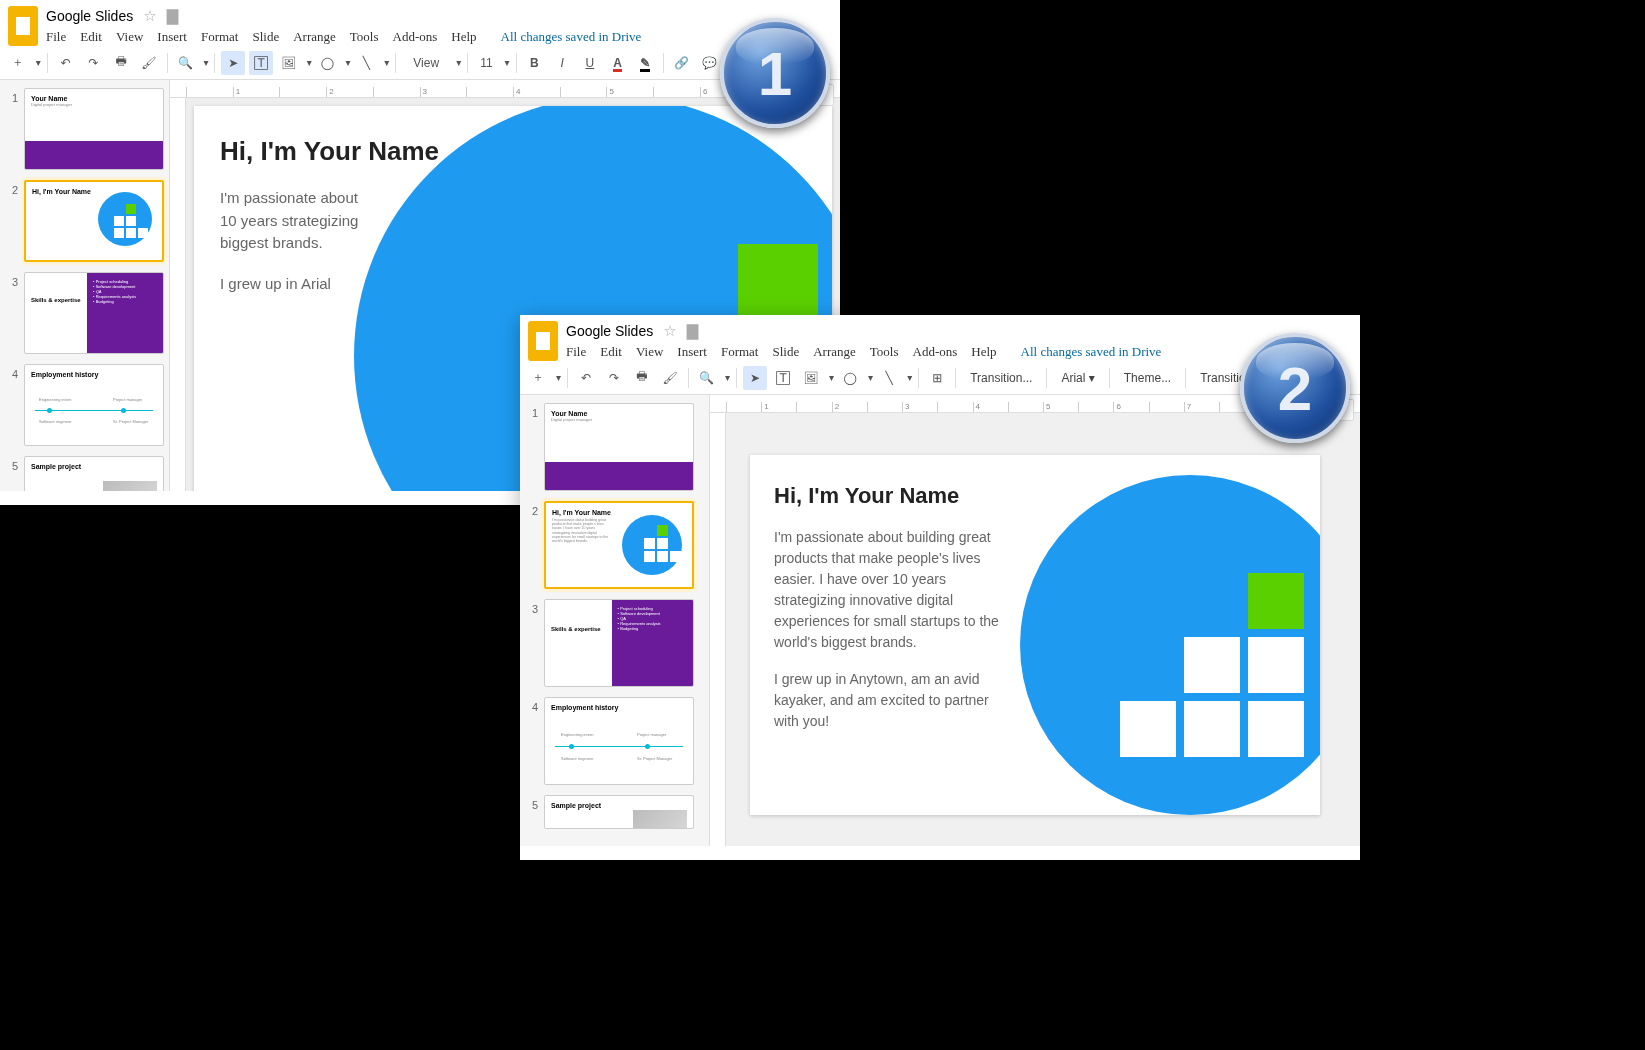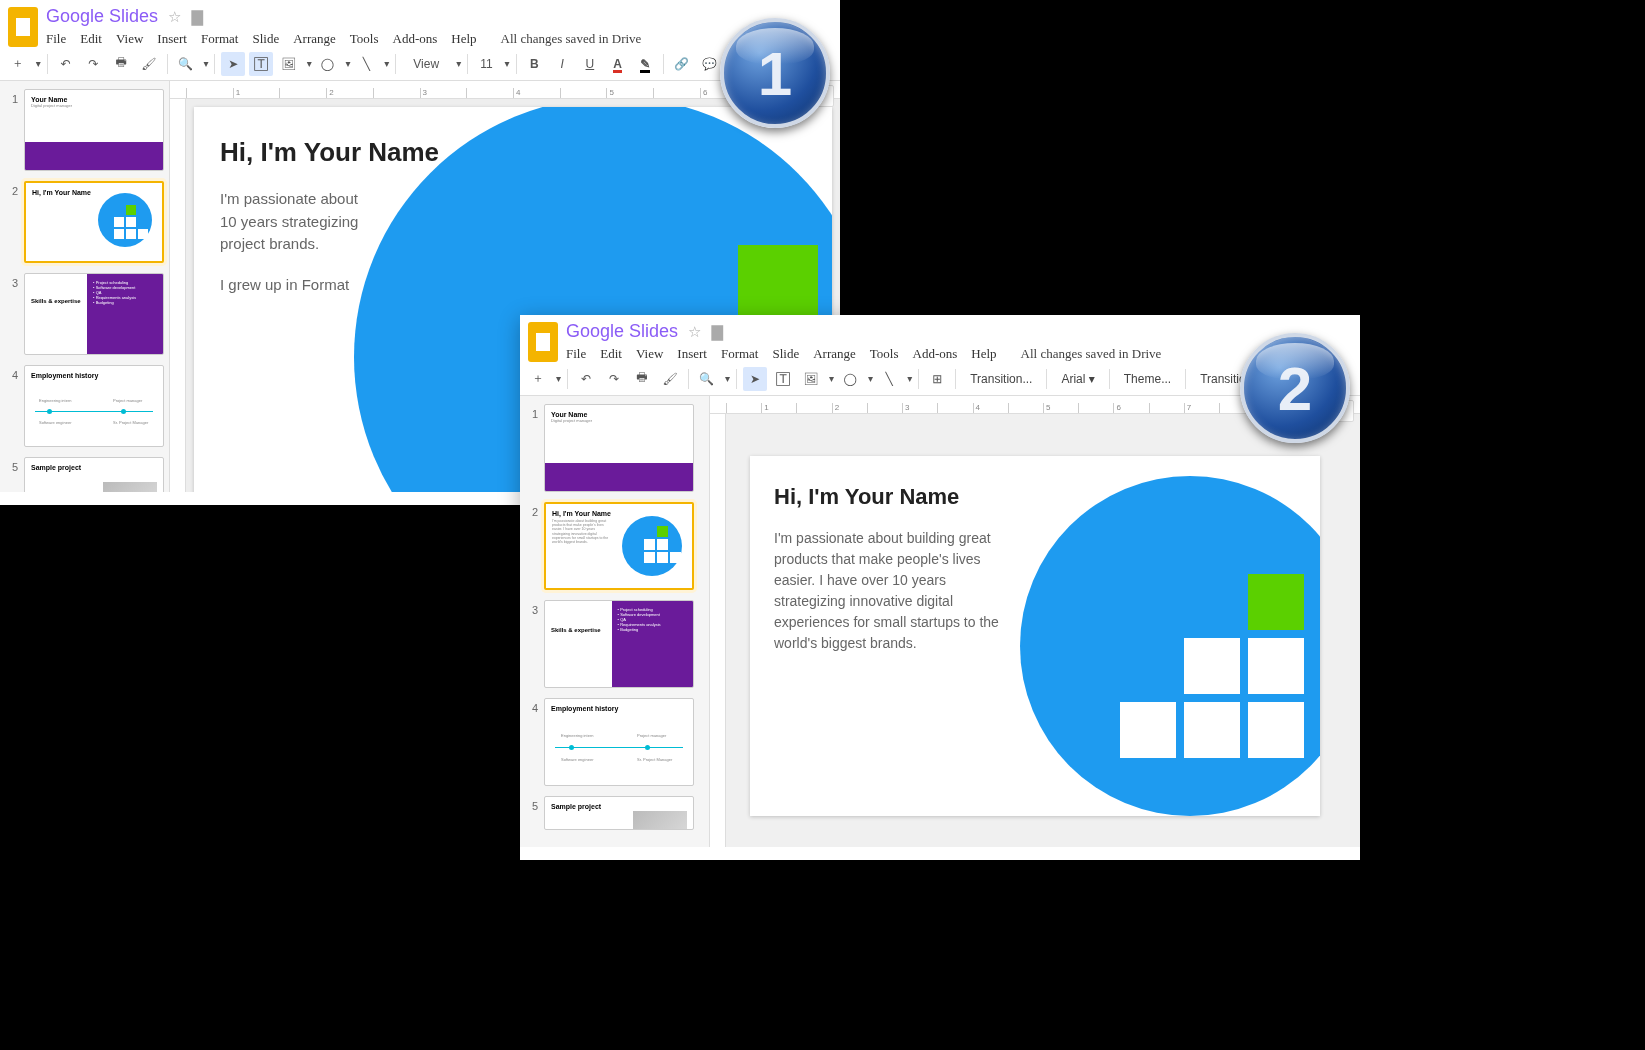--- a/index.html
+++ b/index.html
@@ -7,24 +7,24 @@
   
   .window { position: absolute; background: #fff; box-shadow: 0 4px 20px rgba(0,0,0,0.3); }
   .window1 { left: 0; top: 0; width: 840px; height: 505px; }
   .window2 { left: 520px; top: 315px; width: 840px; height: 545px; }
   
   .titlebar { display: flex; align-items: center; padding: 6px 8px 0; gap: 8px; }
   .app-icon { width: 30px; height: 40px; background: #f4b400; border-radius: 3px; position: relative; display: flex; align-items: center; justify-content: center; }
   .app-icon::after { content:''; width:14px; height:18px; background:#fff; }
   .title-col { display:flex; flex-direction:column; }
   .title-row { display:flex; align-items:center; gap:10px; }
-  .doc-title { font-size: 18px; color: #8b5cf6; }
+  .doc-title { font-size: 14px; color: #000000; }
   .star-icon, .folder-icon { color:#aaa; font-size:15px; }
   .menubar { display:flex; gap:14px; font-size:13px; color:#333; padding:4px 0 0;font-family:Liberation Serif, serif; }
-  .menubar .saved { color:#404040; margin-left:10px; }
+  .menubar .saved { color:#0369a1; margin-left:10px; }
   
   .toolbar { display:flex; align-items:center; gap:4px; padding:4px 6px; border-bottom:1px solid #ddd; font-size:12px; color:#555; height:34px; }
   .toolbar .sep { width:1px; height:20px; background:#ddd; margin:0 2px; }
   .tbtn { width:24px; height:24px; display:flex; align-items:center; justify-content:center; border-radius:2px; cursor:pointer; }
   .tbtn.active { background:#d9e7fd; }
   .tbtn.wide { width:auto; padding:0 6px; }
   .dropdown-caret { font-size:10px; margin-left:2px; }
   .font-name { min-width:48px; text-align:left; }
   .font-size { min-width:24px; text-align:left; }
   .toolbar-text { padding:0 8px; color:#444; }
@@ -250,24 +250,24 @@
           <span>7</span>
       </div>
       <div class="vruler"></div>
       <div class="expand-caret">⌃</div>
       <div class="slide-canvas">
         <div class="slide-content">
           <div class="slide-title">Hi, I'm Your Name</div>
           <div class="slide-text">
             <span>I'm passionate about</span> <span style="visibility:hidden">xxxxxxxxxxxxxxxxxxxxxxxxxxxxxx</span> <span>ives easier. I have over</span><br>
             <span>10 years strategizing</span> <span style="visibility:hidden">xxxxxxxxxxxxxxxxxxxxxxxxxxxxxxxxxx</span> <span>s to the world's</span><br>
-            <span>project brands.</span>
+            <span>biggest brands.</span>
           </div>
           <div class="slide-text">
-            <span>I grew up in Format</span> <span style="visibility:hidden">xxxxxxxxxxxxxxxxxxxxxxxxxxxxxxxxxxxx</span> <span>with you!</span>
+            <span>I grew up in Arial</span> <span style="visibility:hidden">xxxxxxxxxxxxxxxxxxxxxxxxxxxxxxxxxxxx</span> <span>with you!</span>
           </div>
         </div>
         <div class="big-graphic">
           <div class="circle"></div>
           <div class="squares">
             <div class="sq-row" style="justify-content:flex-end;width:264px">
                 <div class="square green"></div>
               </div>
             <div class="sq-row" style="justify-content:flex-end;width:264px">
                 <div class="square"></div>
@@ -425,20 +425,21 @@
           <span></span>
           <span>9</span>
       </div>
       <div class="vruler"></div>
       <div class="expand-caret">⌃</div>
       <div class="slide-canvas">
         <div class="slide-content">
           <div class="text-col">
             <div class="slide-title">Hi, I'm Your Name</div>
             <div class="slide-text">I'm passionate about building great products that make people's lives easier. I have over 10 years strategizing innovative digital experiences for small startups to the world's biggest brands.</div>
+            <div class="slide-text">I grew up in Anytown, am an avid kayaker, and am excited to partner with you!</div>
           </div>
         </div>
         <div class="big-graphic">
           <div class="circle"></div>
           <div class="squares">
             <div class="sq-row" style="justify-content:flex-end;width:184px">
                 <div class="square green"></div>
               </div>
             <div class="sq-row" style="justify-content:flex-end;width:184px">
                 <div class="square"></div>

